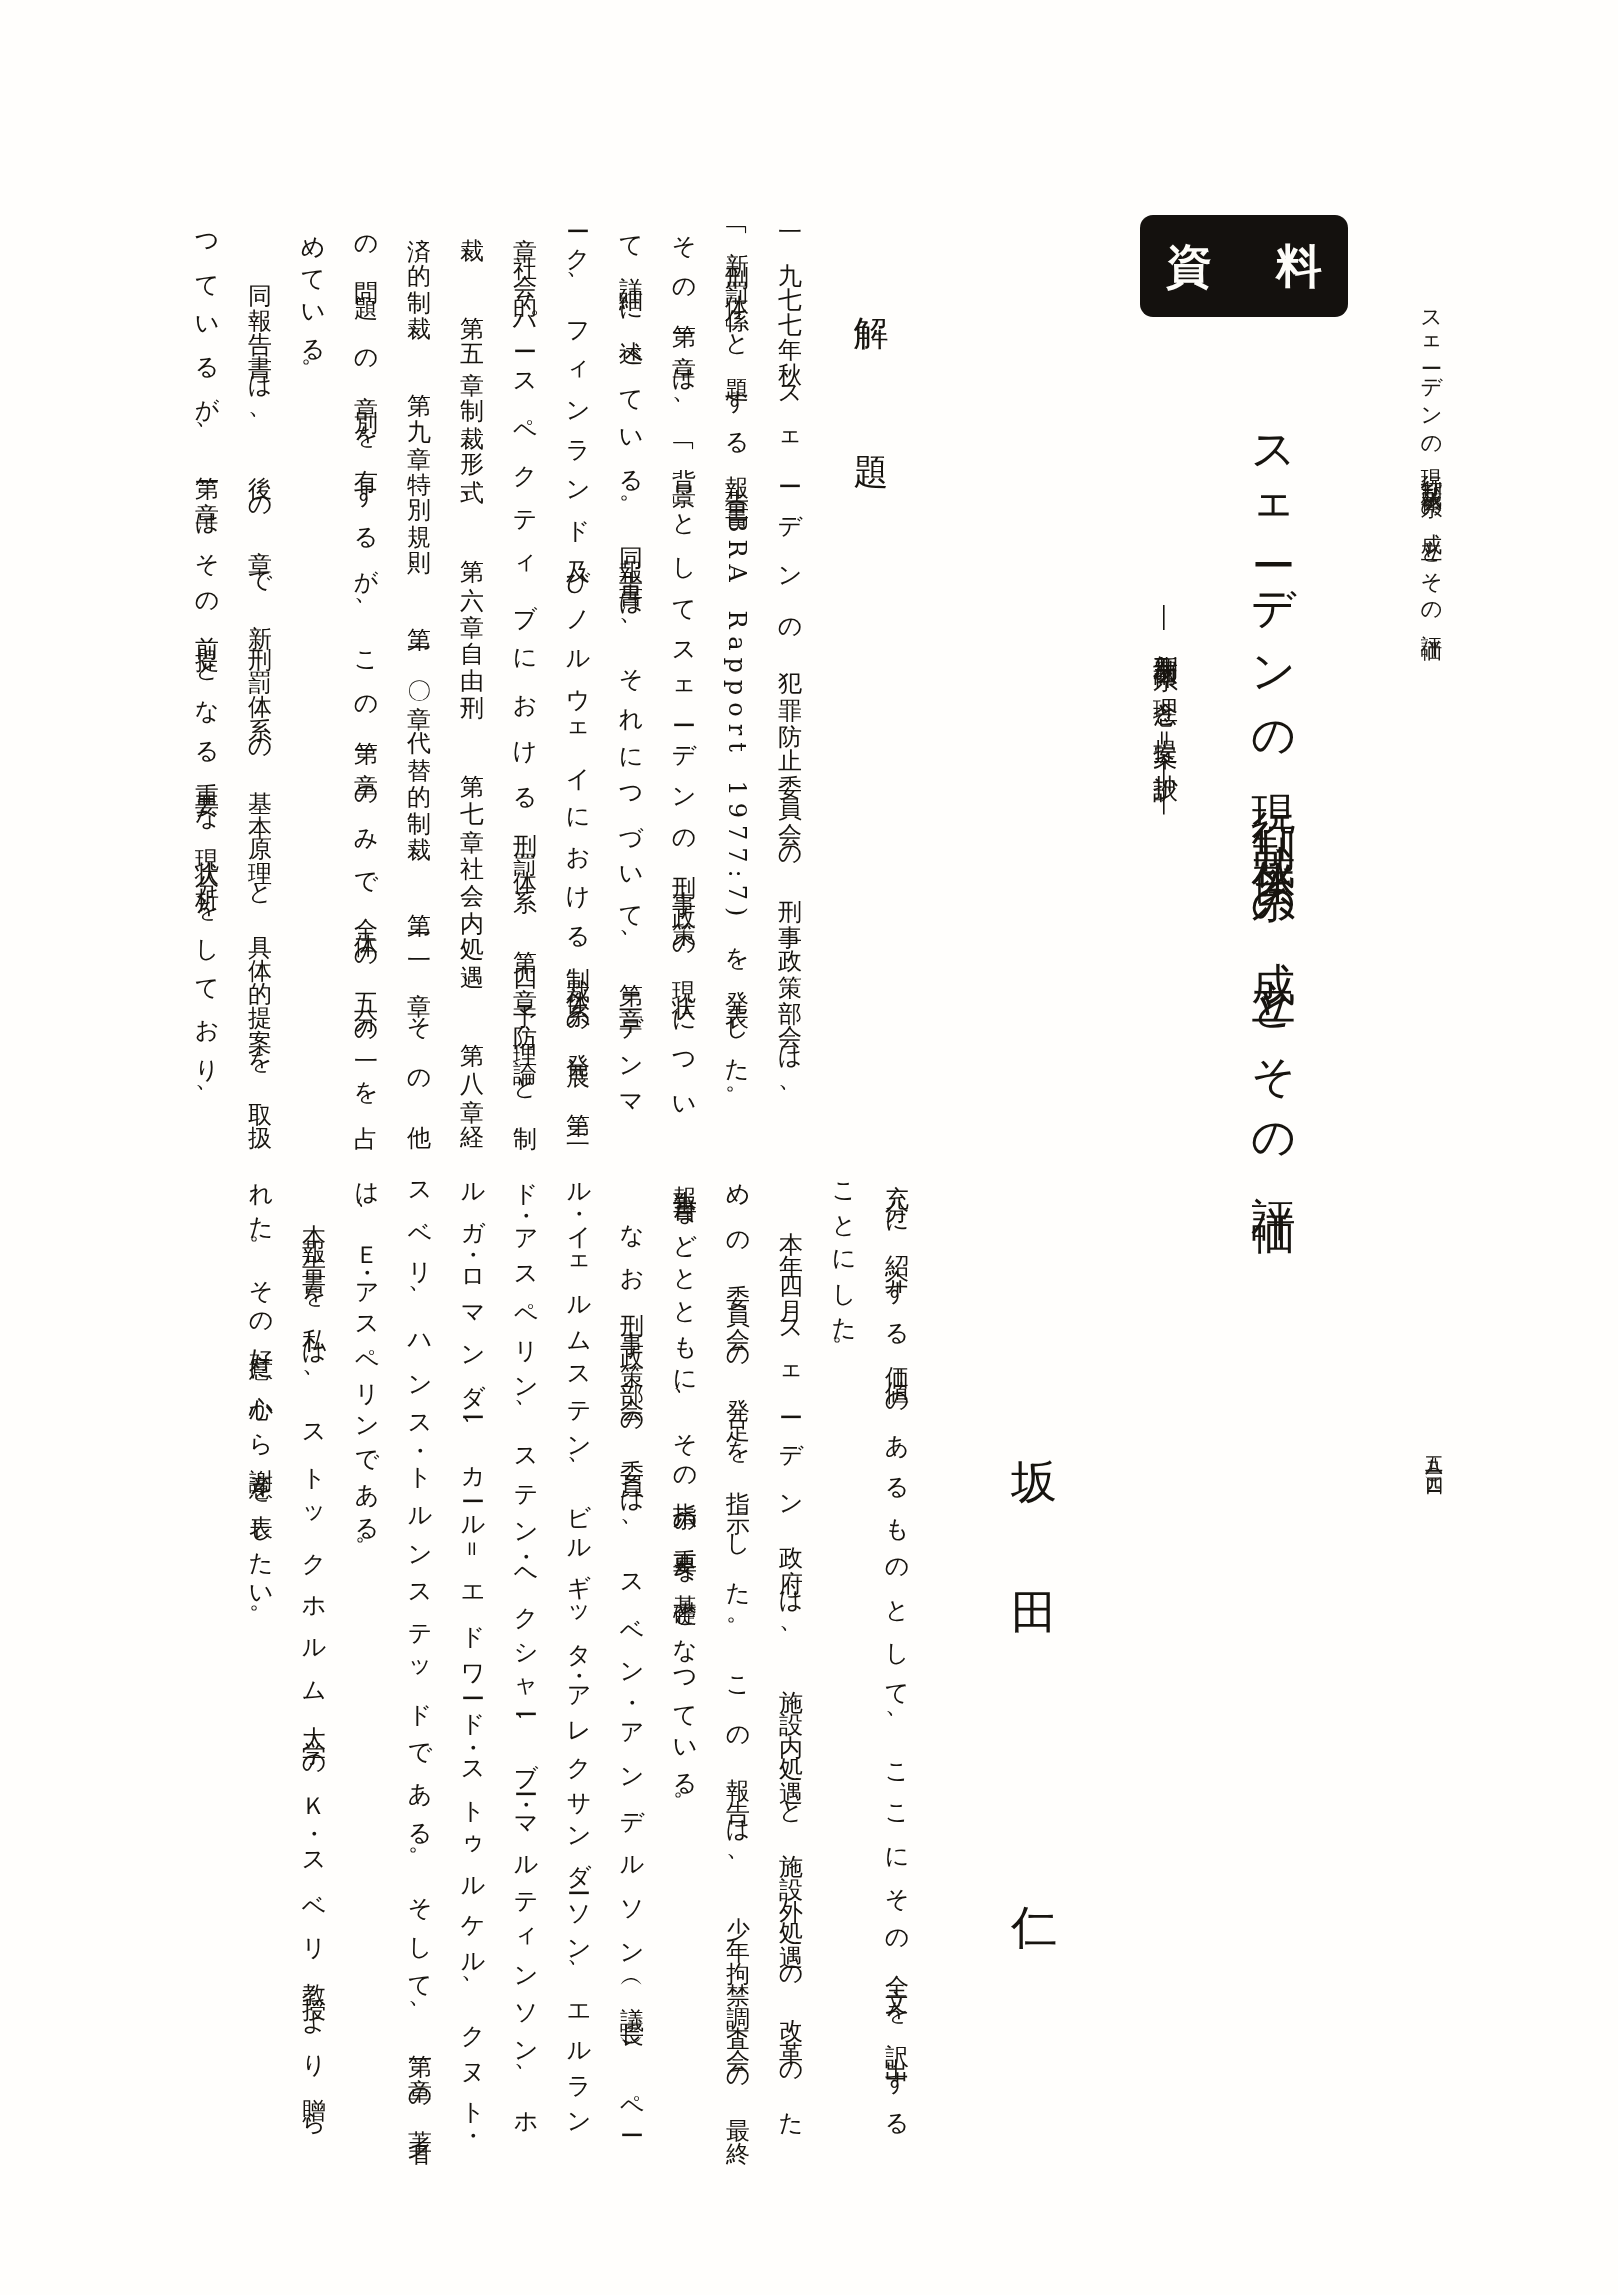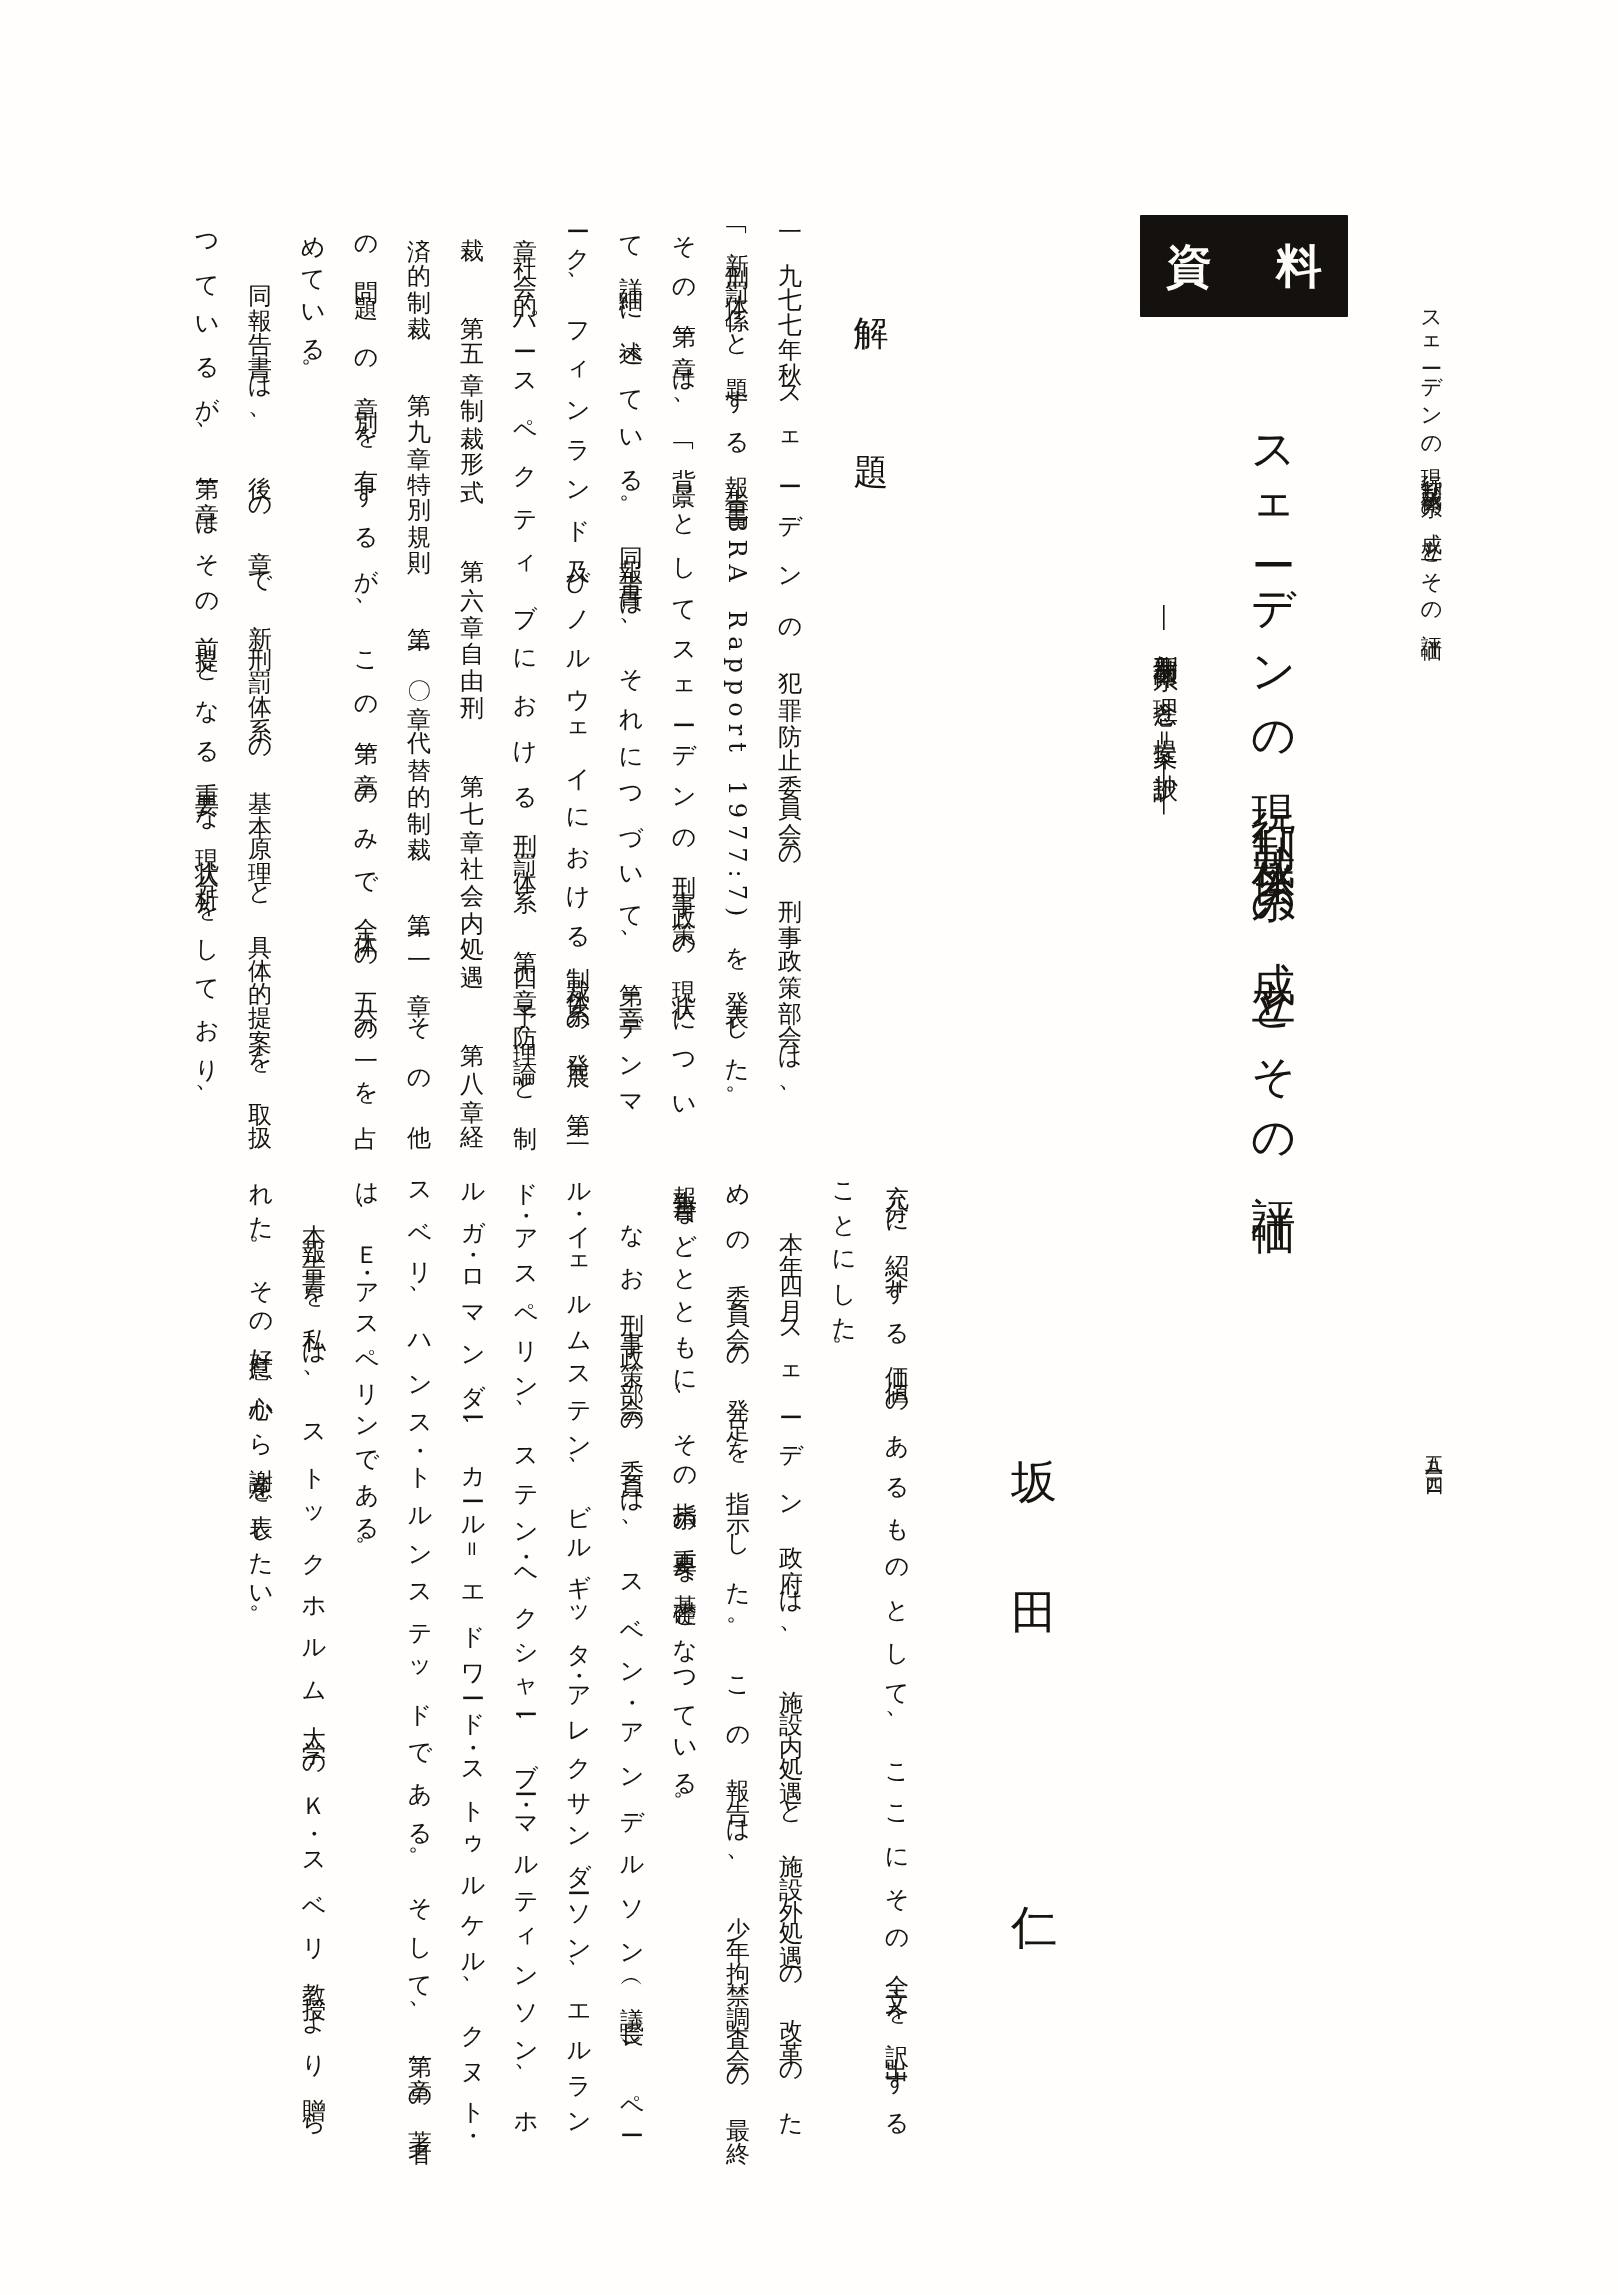--- a/index.html
+++ b/index.html
@@ -26,21 +26,21 @@
   .shiryo-box {
     position: absolute;
     left: 1140px;
     top: 215px;
     width: 208px;
     height: 102px;
     background: #14110e;
     display: flex;
     align-items: center;
     justify-content: center;
-    border-radius: 1px;
+    border-radius: 13px;
   }
   .shiryo-box .lbl {
     color: #fdfcf8;
     font-size: 46px;
     font-weight: bold;
     letter-spacing: 64px;
     margin-right: -64px; 
     line-height: 1;
   }
   

